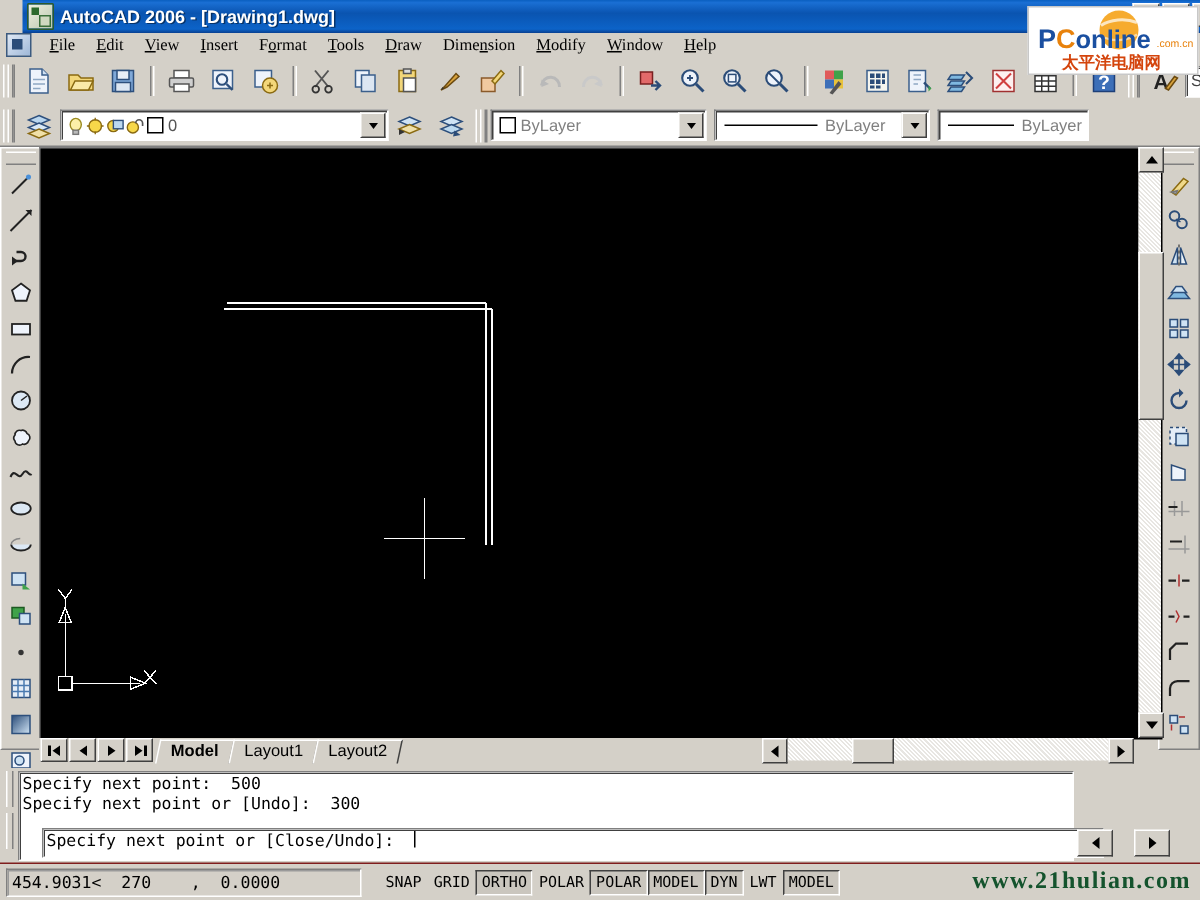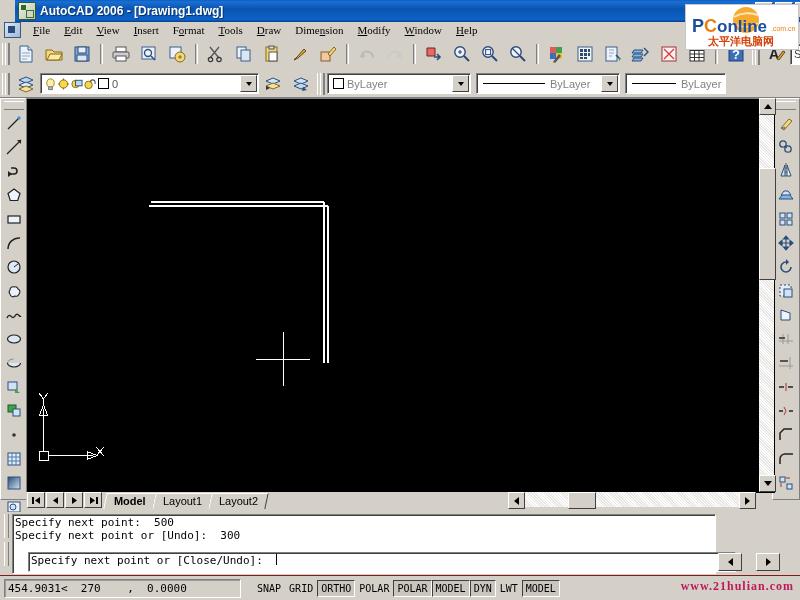--- a/index.html
+++ b/index.html
@@ -223,22 +223,22 @@
     font-family:"DejaVu Sans Mono","Liberation Mono",monospace;
     font-size:10px;line-height:15px;color:#000;
     border:1px solid #d4d0c8;
   }
   .stoggle.pressed{
     border:1px solid #404040;border-right-color:#fff;border-bottom-color:#fff;
     background:#cac6be;
   }
   .wm-red{
     position:absolute;right:6px;top:3px;
-    font-family:"Liberation Serif",serif;font-weight:bold;font-size:12px;
-    color:#be185d;letter-spacing:1px;white-space:nowrap;
+    font-family:"Liberation Serif",serif;font-weight:bold;font-size:16px;
+    color:#14532d;letter-spacing:1px;white-space:nowrap;
   }
 
   
   .pclogo{
     position:absolute;right:1px;top:4px;width:112px;height:44px;
     background:#fff;border:1px solid #c8c8c8;overflow:hidden;
   }
 </style>
 </head>
 <body>

